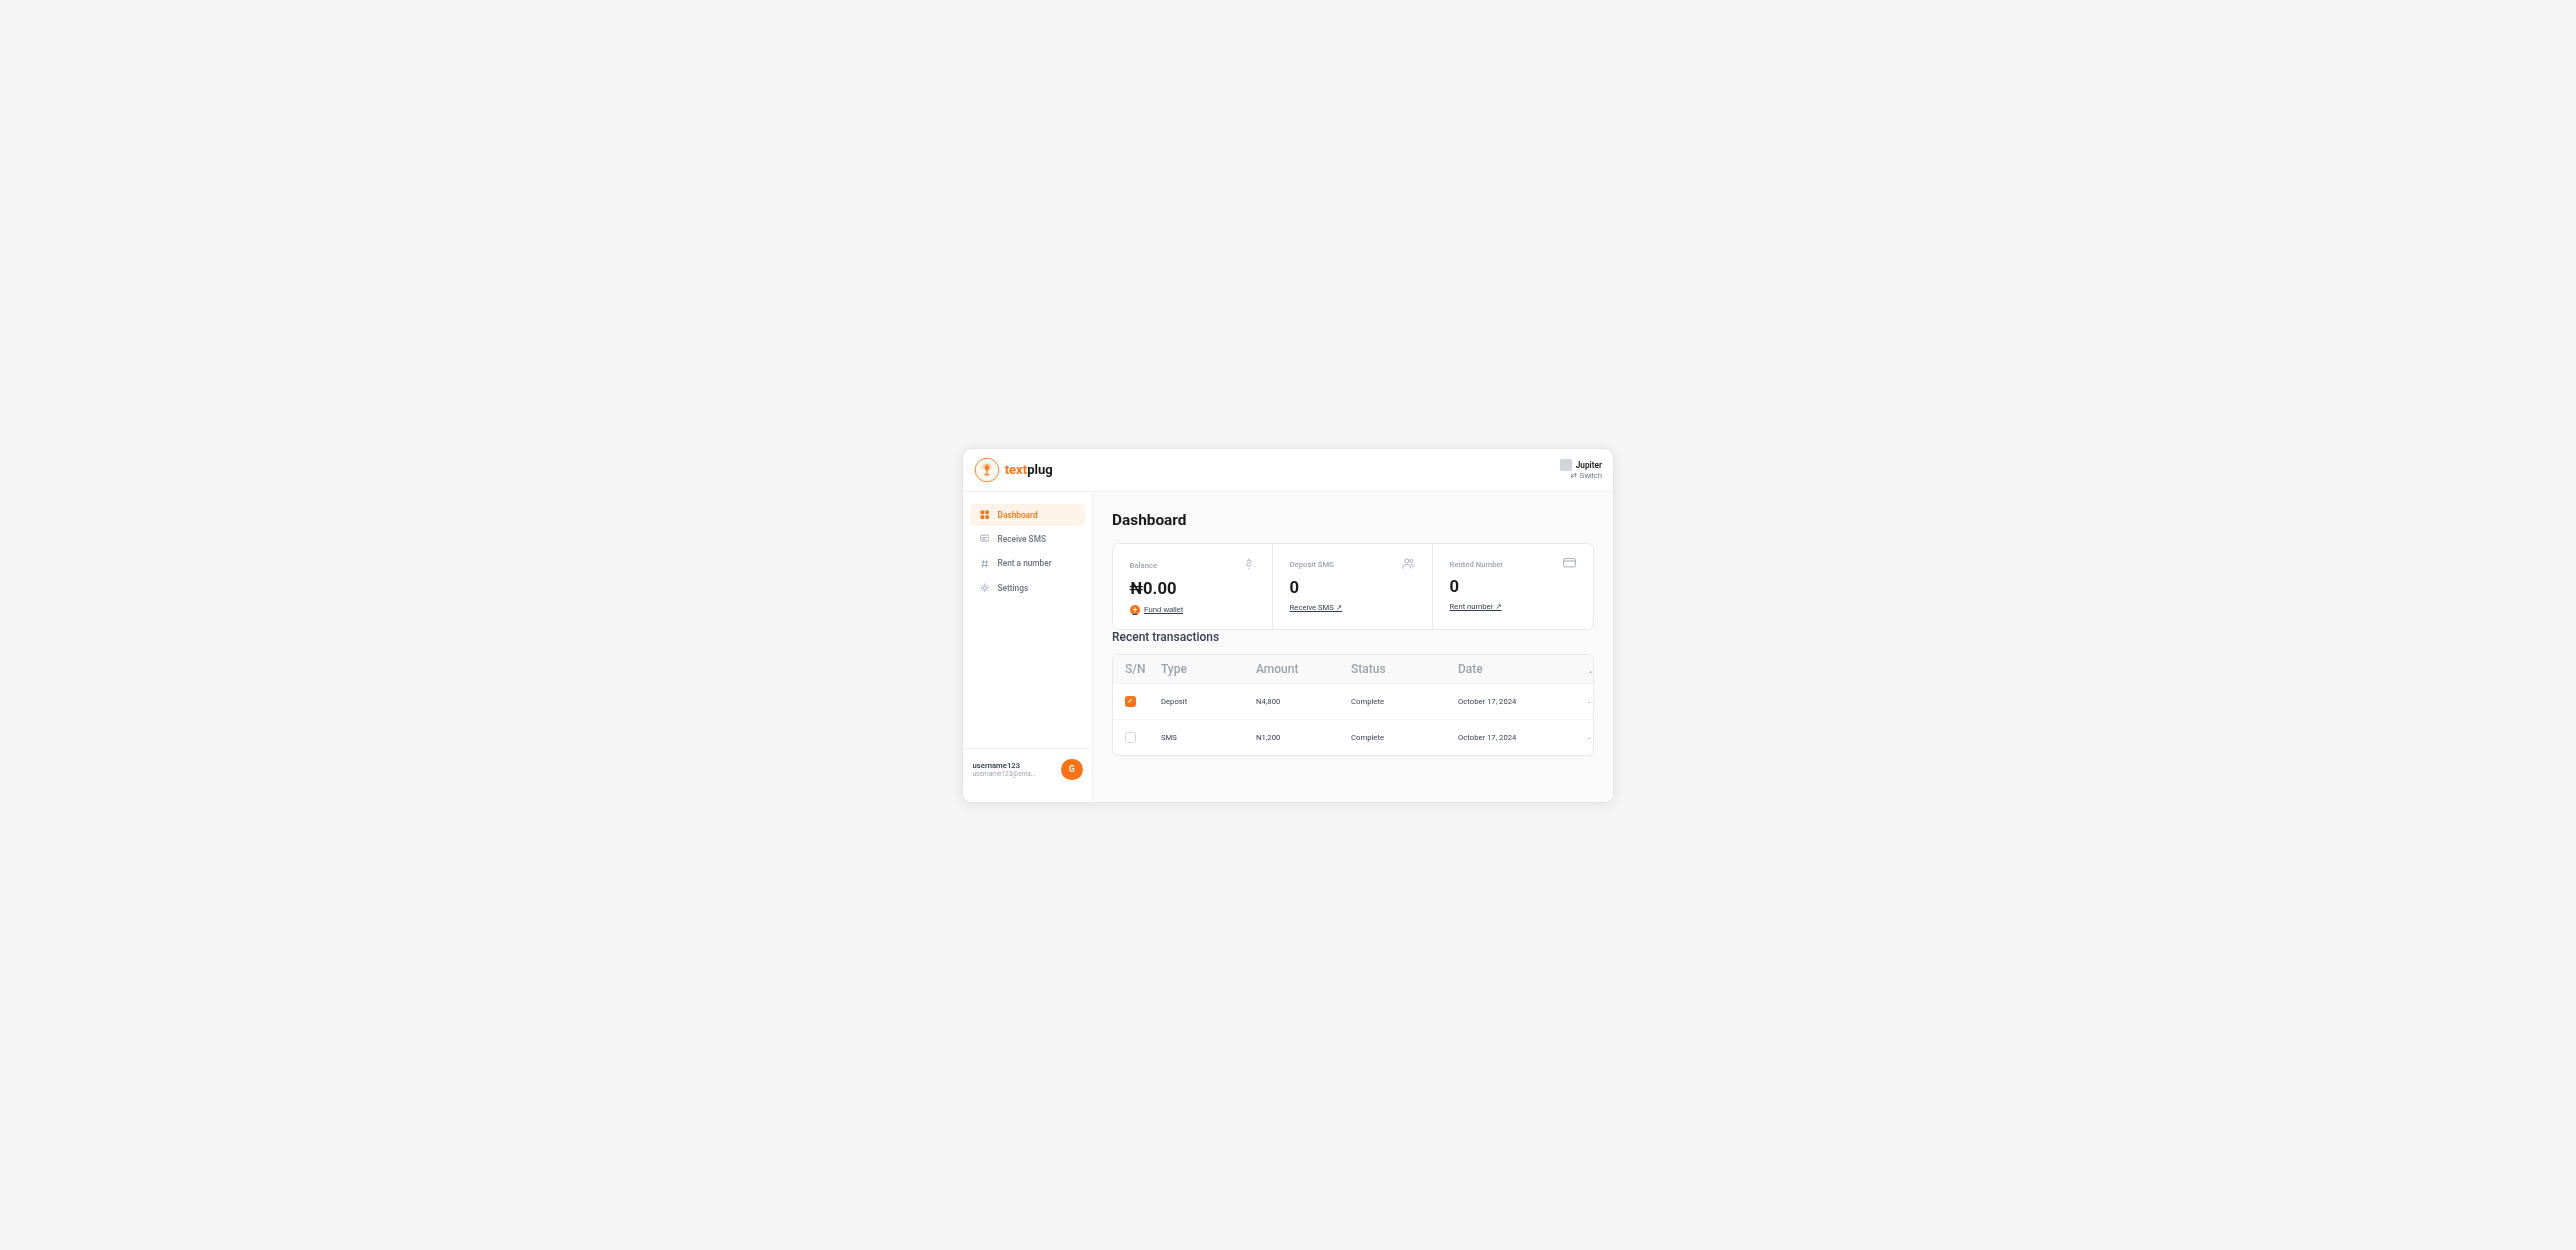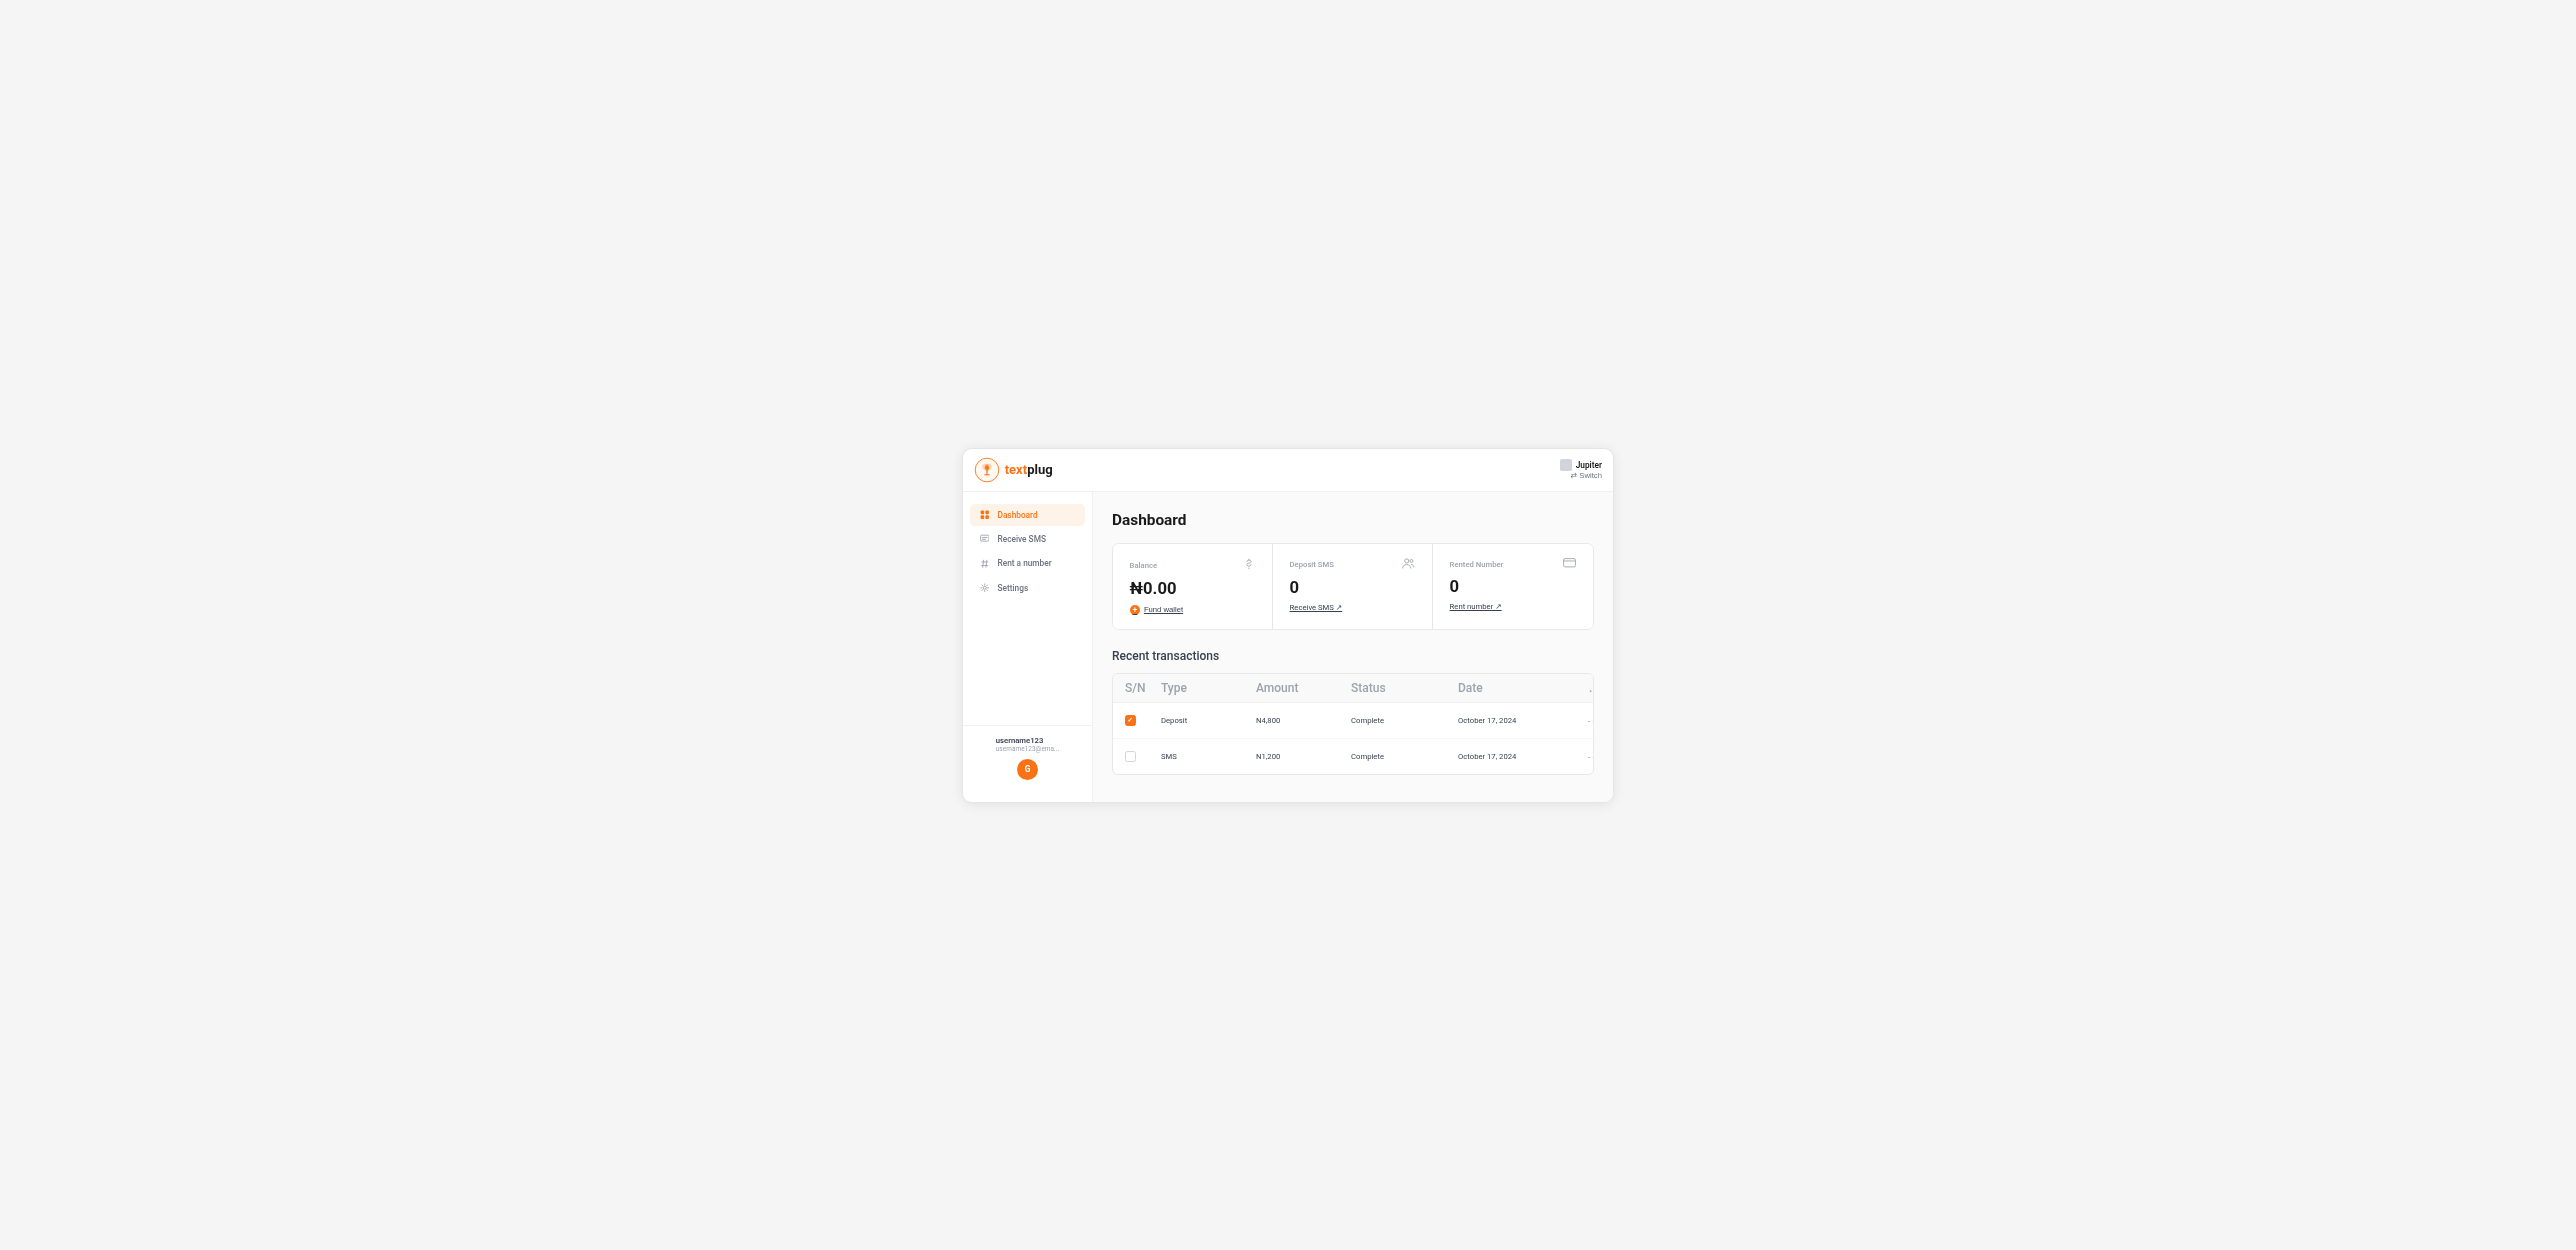--- a/index.html
+++ b/index.html
@@ -124,21 +124,20 @@
     .nav-item.active .nav-icon {
       color: #f97316;
     }
     .sidebar-footer {
       padding: 9.5px 9.5px;
       border-top: 0.6px solid #f0f0f0;
       margin-top: auto;
       display: flex;
       align-items: center;
       gap: 6px;
-      flex-direction: column;
     }
     .user-info {
       flex: 1;
     }
     .user-name {
       font-size: 7.7px;
       font-weight: 600;
       color: #374151;
     }
     .user-email {
@@ -172,21 +171,20 @@
     }
     
     .stats-grid {
       display: grid;
       grid-template-columns: repeat(3, 1fr);
       gap: 0;
       border: 0.6px solid #e8e8e8;
       border-radius: 7.1px;
       overflow: hidden;
       background: white;
-      margin-bottom: 19px;
     }
     .stat-card {
       padding: 14.2px 16.6px;
       border-right: 0.6px solid #e8e8e8;
       background: white;
     }
     .stat-card:last-child {
       border-right: none;
     }
     .stat-header {

